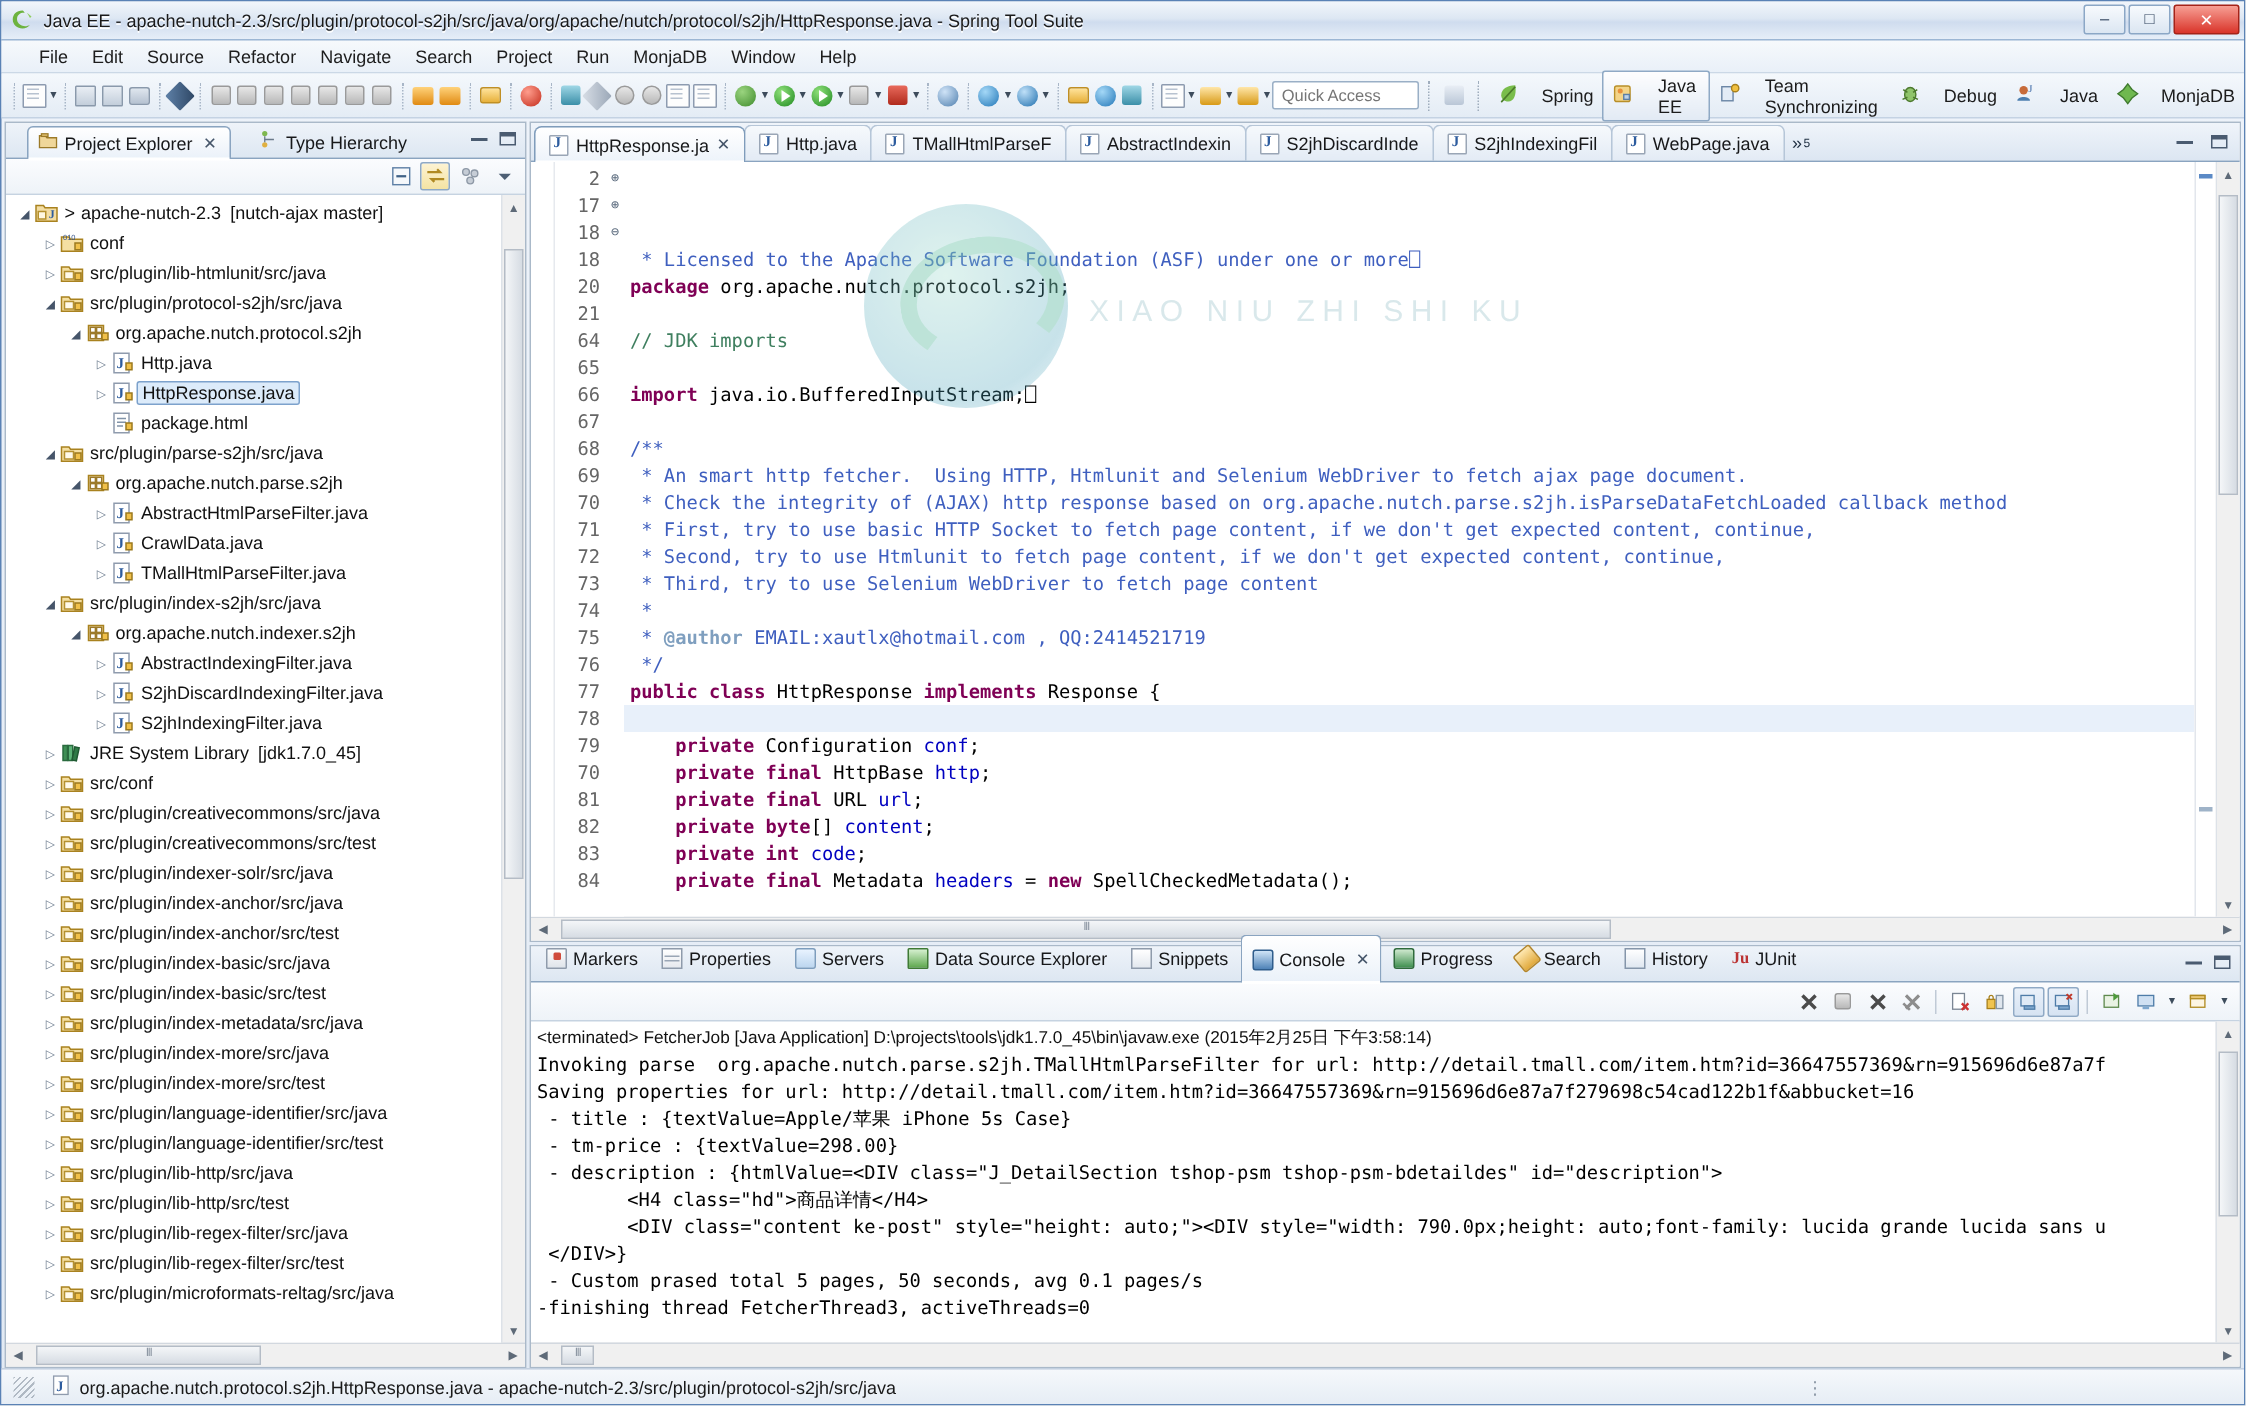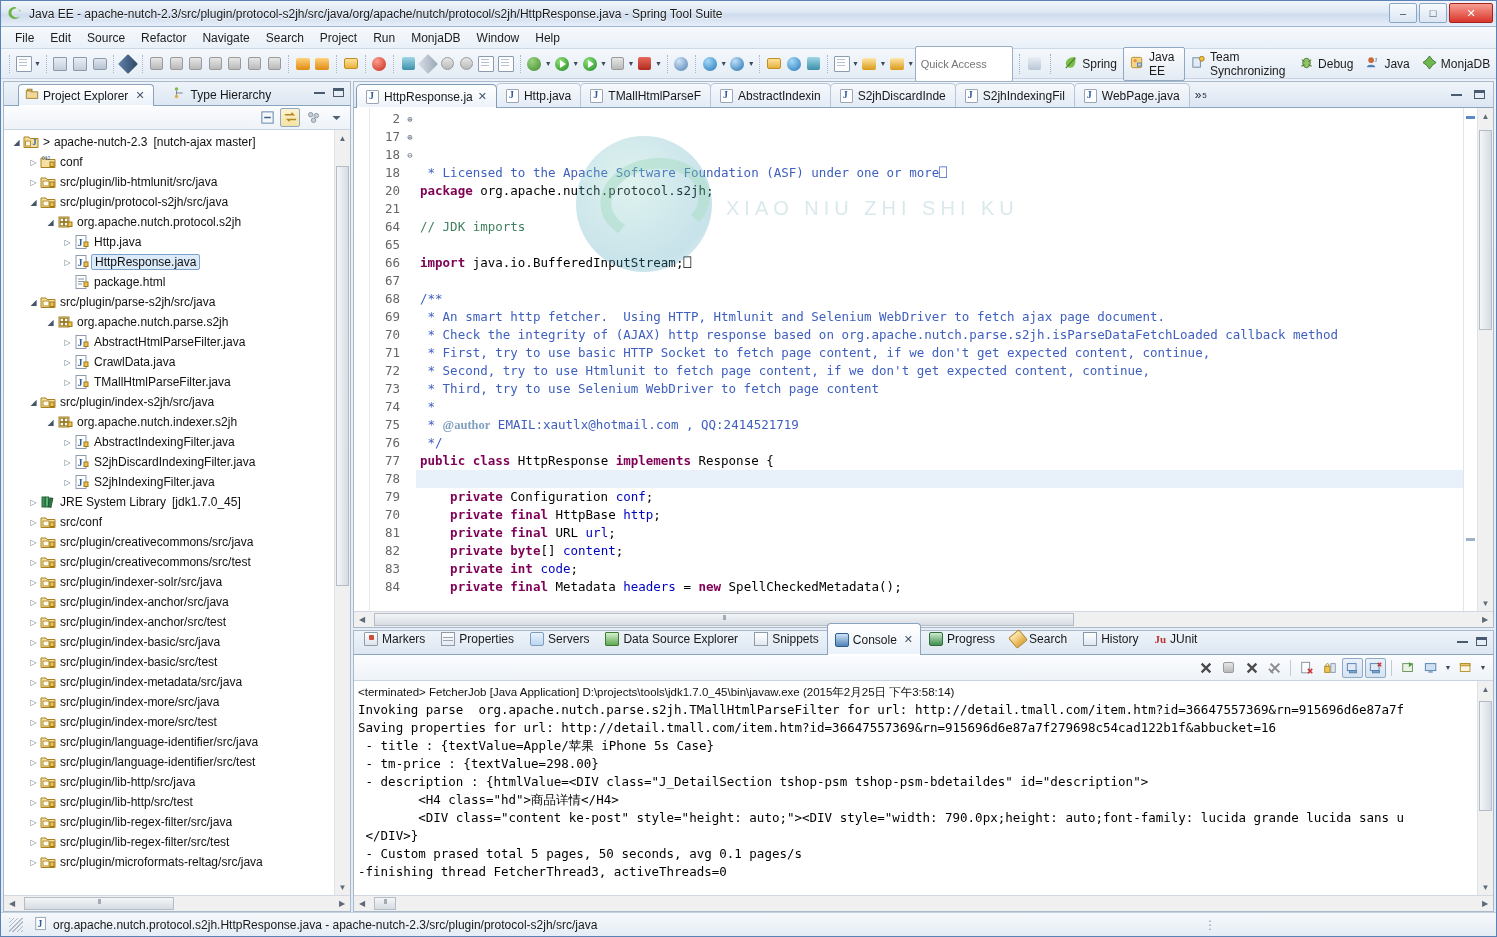--- a/index.html
+++ b/index.html
@@ -48,21 +48,21 @@
     background: linear-gradient(180deg,#f79f94,#d9342a);
     border-color:#a52318; color:#fff; width:44px;
   }
 
   
   .menubar {
     height: 22px;
     background: linear-gradient(180deg,#f6f9fc,#e9f0f8);
     border-bottom: 1px solid #cbd8e6;
     display: flex; align-items: center;
-    padding-left: 6px;
+    padding-left: 17px;
   }
   .menubar .mi {
     padding: 2px 8px; font-size: 12px; color: #1d1d1d;
     cursor: default; border-radius: 2px;
   }
 
   
   .toolbar {
     height: 30px;
     background: linear-gradient(180deg,#f4f8fc,#e4ecf5);
@@ -93,28 +93,28 @@
   .ic.pen{width:14px;height:14px;background:linear-gradient(135deg,#5f81a8,#2e4765);transform:rotate(-45deg);border-radius:1px;}
   .ic.orangearrow{width:14px;height:12px;background:linear-gradient(180deg,#ffd27a,#e08a12);border-radius:2px;}
   .ic.yellowfolder{width:14px;height:11px;background:linear-gradient(180deg,#ffe39b,#e7b13b);border:1px solid #c08f24;border-radius:2px;}
   .ic.blueglobe{width:14px;height:14px;border-radius:50%;background:radial-gradient(circle at 35% 30%,#a4d8f7,#2277b8);}
   .ic.tealsq{width:13px;height:13px;background:linear-gradient(180deg,#9fd7e6,#3b8fa8);border-radius:2px;}
 
   .quickaccess {
     margin-left:auto; display:flex; align-items:center;
   }
   .qa-input {
-    width: 98px; height: 36px;
+    width: 98px; height: 19px;
     border: 1px solid #9aafc6; background: #fff;
     border-radius: 2px; font-size: 11px; color: #808080;
     padding: 0 5px; font-family:"Liberation Sans",sans-serif;
   }
   .persp-sep{width:1px;height:20px;border-left:1px dotted #9fadbd;margin:0 6px;}
   .persp {
-    display:flex;align-items:center;gap:4px;
+    display:flex;align-items:center;gap:15px;
     padding: 2px 6px; border-radius: 2px; font-size:12px; color:#1c1c1c;
   }
   .persp.active {
     background: linear-gradient(180deg,#fdfdfe,#e2eaf4);
     border: 1px solid #8fa9c5;
   }
 
   
   .body { flex: 1; display: flex; min-height: 0; padding: 2px 2px 0 2px; gap:2px;}
 
@@ -231,21 +231,21 @@
   .code{
     flex:1; overflow:hidden; position:relative;
     font-family:"DejaVu Sans Mono", monospace; font-size:12.5px;
     line-height:18px; padding-top:2px; white-space:pre; color:#000;
   }
   .code .ln{ height:18px; padding-left:4px; }
   .code .ln.hl{ background:#e8f0fa; }
   .kw{color:#7f0055;font-weight:bold;}
   .cm{color:#3f7f5f;}
   .jd{color:#3f5fbf;}
-  .jdtag{color:#7f9fbf;font-weight:bold;font-family:Liberation Serif, serif;}
+  .jdtag{color:#7f9fbf;font-weight:bold;}
   .fld{color:#0000c0;}
   .cls{color:#000;}
 
   .overview-ruler{width:14px;background:#fff;border-left:1px solid #e2e6ec;position:relative;}
   .ov-mark{position:absolute;right:2px;width:9px;height:3px;background:#8a9ab0;}
 
   
   .code-vscroll{width:16px;background:#f0f0f0;display:flex;flex-direction:column;border-left:1px solid #dde2e8;}
 
   

